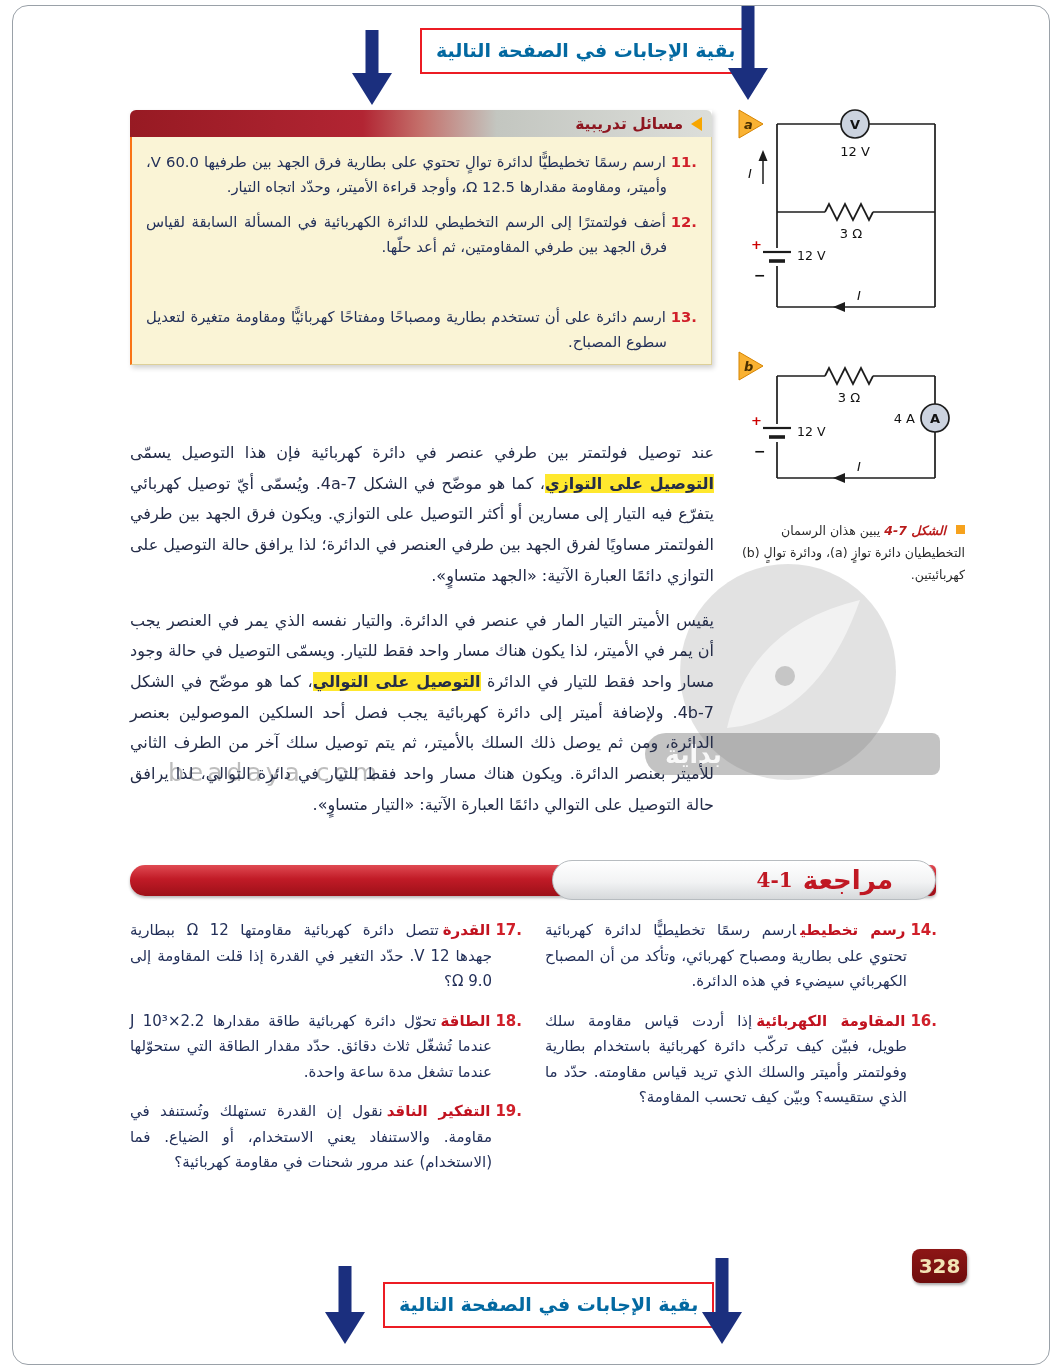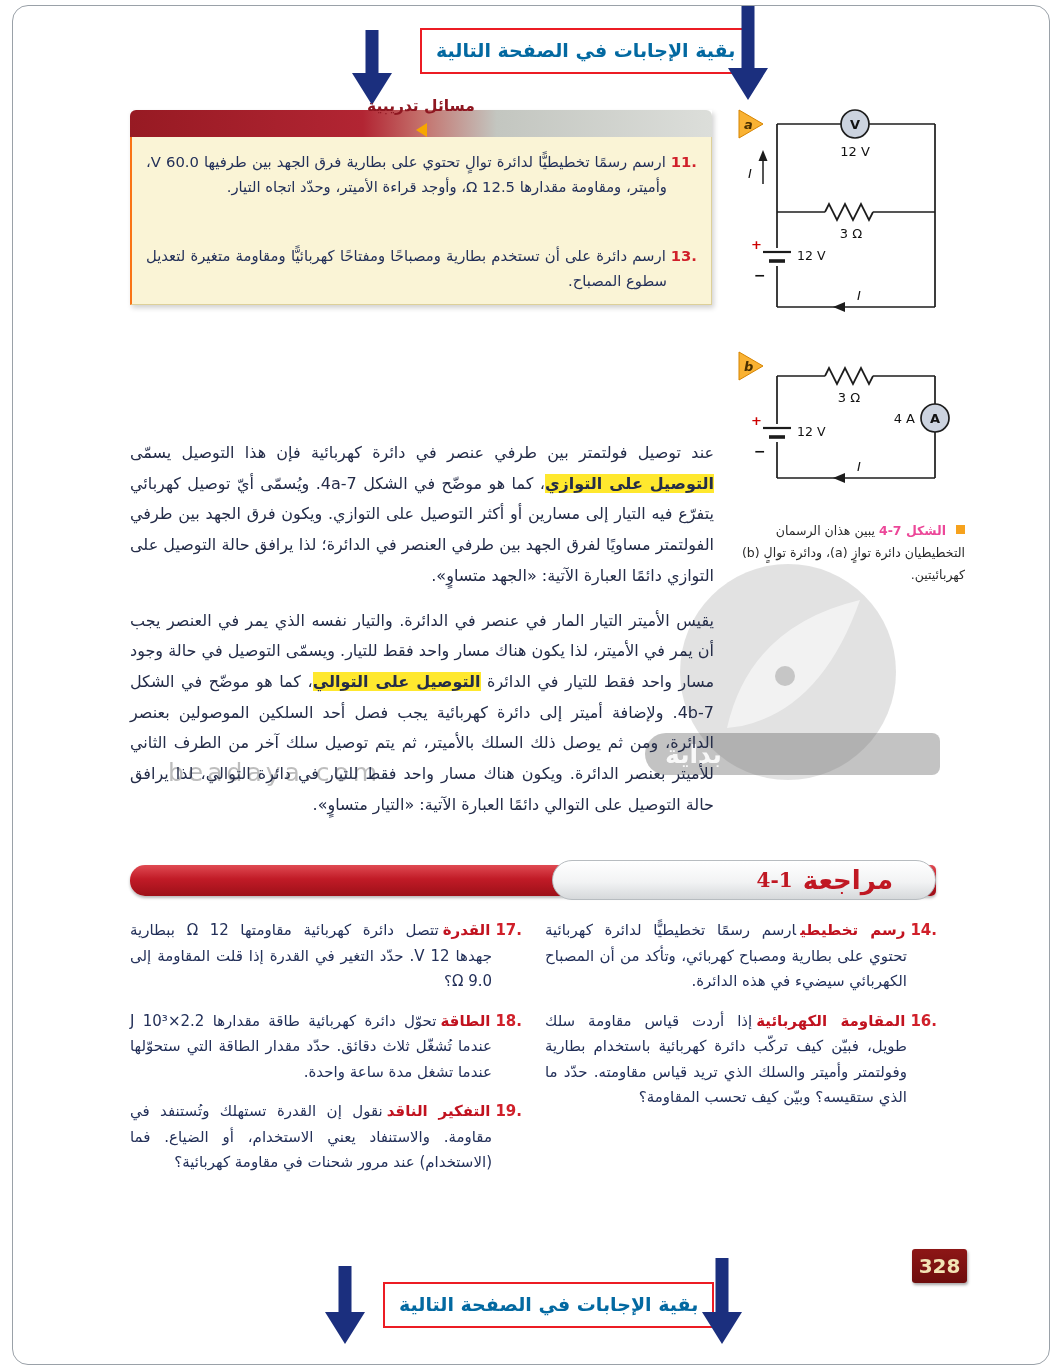--- a/index.html
+++ b/index.html
@@ -11,35 +11,35 @@
   .banner{position:absolute;border:2.6px solid #ec1c24;background:#fff;color:#0369a1;font-weight:700;
           font-size:19px;line-height:1.35;padding:8px 14px;direction:rtl;text-align:left;white-space:nowrap;}
   #banner-top{left:420px;top:28px;}
   #banner-bottom{left:383px;top:1282px;}
   .arrow{position:absolute;}
 
   
   #problems{position:absolute;left:130px;top:110px;width:582px;box-shadow:2px 3px 5px rgba(0,0,0,.18);}
   .problems-header{position:relative;height:27px;border-radius:6px 6px 0 0;
       background:linear-gradient(90deg,#971a23 0%,#b22533 40%,#c4706b 50%,#c3c6c0 63%,#dcdeda 100%);
-      display:flex;align-items:center;justify-content:flex-end;direction:ltr;padding:0 10px;gap:8px;flex-direction:column;}
+      display:flex;align-items:center;justify-content:flex-end;direction:ltr;padding:0 10px;gap:8px;}
   .problems-header-label{color:#8e1620;font-weight:700;font-size:15.5px;direction:rtl;}
   .tri-left{width:0;height:0;border-top:7px solid transparent;border-bottom:7px solid transparent;border-right:11px solid #f7a600;}
   .problems-body{background:#faf4d6;border:1px solid #ddd099;border-top:none;border-left:2px solid #f97316;
       padding:12px 14px 10px 14px;direction:rtl;text-align:justify;}
   .problem{font-size:14.8px;line-height:1.7;color:#233059;margin-bottom:10px;padding-right:30px;text-indent:-30px;}
   .problem:last-child{margin-bottom:0;margin-top:44px;}
   .pnum{color:#d0202a;font-weight:700;direction:ltr;unicode-bidi:isolate;margin-left:5px;}
 
   
   #figure{position:absolute;left:733px;top:100px;width:236px;}
   .circuit{display:block;}
   .fig-caption{margin-top:12px;direction:rtl;text-align:right;font-size:12.5px;line-height:1.75;color:#2a2a2a;width:232px;}
   .caption-bullet{display:inline-block;width:9px;height:9px;background:#f6a21d;margin-left:6px;vertical-align:1px;}
-  .caption-label{color:#ec4899;font-weight:700;}
+  .caption-label{color:#b91c1c;font-weight:700;font-style:italic;}
 
   
   #bodytext{position:absolute;left:130px;top:438px;width:584px;direction:rtl;text-align:justify;
             font-size:16px;line-height:1.92;color:#242c48;}
   #bodytext p{margin:0 0 14px 0;}
   .hl{background:#ffe82e;font-weight:700;}
 
   
   #review{position:absolute;left:130px;top:858px;width:806px;height:44px;}
   #review .bar{position:absolute;left:0;top:7px;width:100%;height:31px;border-radius:15px 5px 5px 15px;
@@ -51,21 +51,21 @@
   .rev-num{color:#c01823;font-size:20px;font-weight:700;font-family:"DejaVu Serif","Liberation Serif",serif;direction:ltr;unicode-bidi:isolate;}
 
   .qcol{position:absolute;top:918px;width:392px;direction:rtl;text-align:justify;}
   #col-right{left:545px;}
   #col-left{left:130px;}
   .question{font-size:15px;line-height:1.7;color:#233059;margin-bottom:14px;padding-right:30px;text-indent:-30px;}
   .qnum{color:#d0202a;font-weight:700;direction:ltr;unicode-bidi:isolate;margin-left:5px;}
   .qkw{color:#c1121f;font-weight:700;margin-left:4px;}
 
   
-  #page-num{position:absolute;left:912px;top:1249px;width:55px;height:34px;border-radius:3px;
+  #page-num{position:absolute;left:912px;top:1249px;width:55px;height:34px;border-radius:8px;
       background:linear-gradient(180deg,#8d1616,#6e0d0d);color:#f3e3b5;font-weight:700;font-size:20px;
       display:flex;align-items:center;justify-content:center;box-shadow:1px 2px 3px rgba(0,0,0,.35);}
 
   
   #watermark{position:absolute;left:0;top:0;width:100%;height:100%;pointer-events:none;}
   .wm-band{position:absolute;left:645px;top:733px;width:295px;height:42px;background:rgba(105,105,105,0.40);
       border-radius:21px 8px 8px 21px;display:flex;align-items:center;justify-content:flex-end;
       padding:0 20px;box-sizing:border-box;color:rgba(255,255,255,0.88);font-size:25px;font-weight:700;direction:rtl;}
   .wm-url{position:absolute;left:168px;top:758px;font-size:25px;letter-spacing:4px;color:rgba(135,135,135,0.55);}
 </style>
@@ -96,20 +96,23 @@
   </svg>
 
   <div id="problems">
     <div class="problems-header">
       <span class="problems-header-label">مسائل تدريبية</span>
       <span class="tri-left"></span>
     </div>
     <div class="problems-body">
       <div class="problem">
         <span class="pnum">11.</span><span>ارسم رسمًا تخطيطيًّا لدائرة توالٍ تحتوي على بطارية فرق الجهد بين طرفيها 60.0 V، وأميتر، ومقاومة مقدارها 12.5 Ω، وأوجد قراءة الأميتر، وحدّد اتجاه التيار.</span>
+      </div>
+      <div class="problem">
+        <span class="pnum">12.</span><span>أضف فولتمترًا إلى الرسم التخطيطي للدائرة الكهربائية في المسألة السابقة لقياس فرق الجهد بين طرفي المقاومتين، ثم أعد حلّها.</span>
       </div>
       <div class="problem">
         <span class="pnum">13.</span><span>ارسم دائرة على أن تستخدم بطارية ومصباحًا ومفتاحًا كهربائيًّا ومقاومة متغيرة لتعديل سطوع المصباح.</span>
       </div>
     </div>
   </div>
 
   <div id="figure">
     <svg class="circuit" width="236" height="240" viewBox="0 0 236 240">
       <polygon points="6,10 6,38 30,24" fill="#f9b233" stroke="#d68400" stroke-width="1"></polygon>

